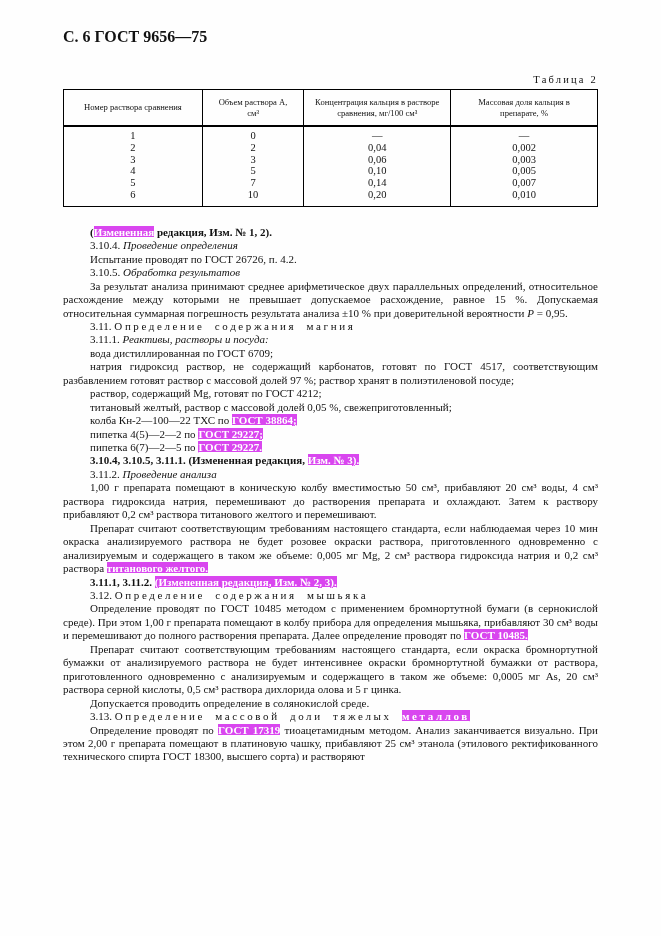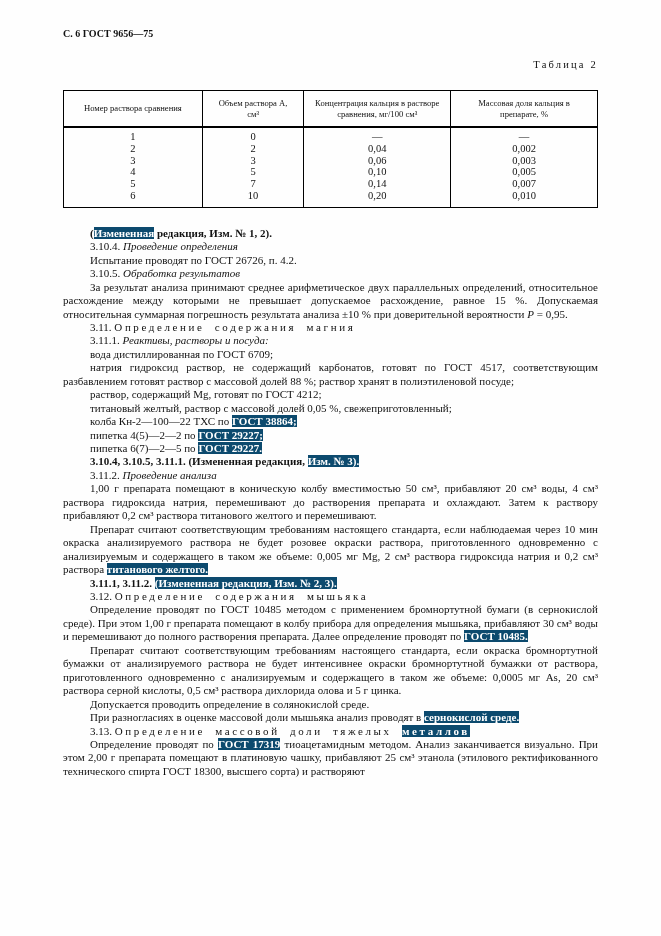--- a/index.html
+++ b/index.html
@@ -9,28 +9,28 @@
     width: 661px;
     height: 936px;
     background: #fefefe;
     padding: 28px 63px 0 63px;
     font-family: "Liberation Serif", "DejaVu Serif", serif;
     color: #121212;
     overflow: hidden;
   }
   .page-header {
     font-weight: 700;
-    font-size: 10px;
-    margin-bottom: 20px;
+    font-size: 16px;
+    margin-bottom: 28px;
   }
   .table-caption {
     text-align: right;
     font-size: 10.5px;
     letter-spacing: 2.2px;
-    margin-bottom: 20px;
+    margin-bottom: 4px;
   }
   table.data-table {
     width: 100%;
     border-collapse: collapse;
     table-layout: fixed;
     border: 1.5px solid #000;
   }
   table.data-table th {
     font-weight: 400;
     font-size: 8.6px;
@@ -53,21 +53,21 @@
   table.data-table tbody tr:last-child td { padding-bottom: 5px; }
   .body-text {
     margin-top: 19px;
     font-size: 11px;
     line-height: 13.45px;
     text-align: justify;
   }
   .para { margin: 0; text-indent: 27px; }
   .seg-b  { font-weight: 700; }
   .seg-i  { font-style: italic; }
-  .seg-inv { font-weight: 700; background: #0c4a6e; color: #ffffff; }
+  .seg-inv { font-weight: 700; background: #d946ef; color: #ffffff; text-decoration: underline; }
   .seg-sp { letter-spacing: 2.6px; word-spacing: 5px; }
 </style>
 </head>
 <body>
 
 <div class="page">
 
   <div class="page-header">
     <span>С. 6 ГОСТ 9656—75</span>
   </div>
@@ -133,33 +133,32 @@
 
   <div class="body-text" id="paragraphs">
       <p class="para"><span class="seg-b">(</span><span class="seg-inv">Измененная</span><span class="seg-b"> редакция, Изм. № 1, 2).</span></p>
       <p class="para"><span>3.10.4. </span><span class="seg-i">Проведение определения</span></p>
       <p class="para"><span>Испытание проводят по ГОСТ 26726, п. 4.2.</span></p>
       <p class="para"><span>3.10.5. </span><span class="seg-i">Обработка результатов</span></p>
       <p class="para"><span>За результат анализа принимают среднее арифметическое двух параллельных определений, относительное расхождение между которыми не превышает допускаемое расхождение, равное 15 %. Допускаемая относительная суммарная погрешность результата анализа ±10 % при доверительной вероятности </span><span class="seg-i">Р</span><span> = 0,95.</span></p>
       <p class="para"><span>3.11. </span><span class="seg-sp">Определение содержания магния</span></p>
       <p class="para"><span>3.11.1. </span><span class="seg-i">Реактивы, растворы и посуда:</span></p>
       <p class="para"><span>вода дистиллированная по ГОСТ 6709;</span></p>
-      <p class="para"><span>натрия гидроксид раствор, не содержащий карбонатов, готовят по ГОСТ 4517, соответствующим разбавлением готовят раствор с массовой долей 88 %; раствор хранят в полиэтиленовой посуде;</span></p>
+      <p class="para"><span>натрия гидроксид раствор, не содержащий карбонатов, готовят по ГОСТ 4517, соответствующим разбавлением готовят раствор с массовой долей 97 %; раствор хранят в полиэтиленовой посуде;</span></p>
       <p class="para"><span>раствор, содержащий Mg, готовят по ГОСТ 4212;</span></p>
       <p class="para"><span>титановый желтый, раствор с массовой долей 0,05 %, свежеприготовленный;</span></p>
       <p class="para"><span>колба Кн-2—100—22 ТХС по </span><span class="seg-inv">ГОСТ 38864;</span></p>
       <p class="para"><span>пипетка 4(5)—2—2 по </span><span class="seg-inv">ГОСТ 29227;</span></p>
       <p class="para"><span>пипетка 6(7)—2—5 по </span><span class="seg-inv">ГОСТ 29227.</span></p>
       <p class="para"><span class="seg-b">3.10.4, 3.10.5, 3.11.1. </span><span class="seg-b">(Измененная редакция, </span><span class="seg-inv">Изм. № 3).</span></p>
       <p class="para"><span>3.11.2. </span><span class="seg-i">Проведение анализа</span></p>
       <p class="para"><span>1,00 г препарата помещают в коническую колбу вместимостью 50 см³, прибавляют 20 см³ воды, 4 см³ раствора гидроксида натрия, перемешивают до растворения препарата и охлаждают. Затем к раствору прибавляют 0,2 см³ раствора титанового желтого и перемешивают.</span></p>
       <p class="para"><span>Препарат считают соответствующим требованиям настоящего стандарта, если наблюдаемая через 10 мин окраска анализируемого раствора не будет розовее окраски раствора, приготовленного одновременно с анализируемым и содержащего в таком же объеме: 0,005 мг Mg, 2 см³ раствора гидроксида натрия и 0,2 см³ раствора </span><span class="seg-inv">титанового желтого.</span></p>
       <p class="para"><span class="seg-b">3.11.1, 3.11.2. </span><span class="seg-inv">(Измененная редакция, Изм. № 2, 3).</span></p>
       <p class="para"><span>3.12. </span><span class="seg-sp">Определение содержания мышьяка</span></p>
       <p class="para"><span>Определение проводят по ГОСТ 10485 методом с применением бромнортутной бумаги (в сернокислой среде). При этом 1,00 г препарата помещают в колбу прибора для определения мышьяка, прибавляют 30 см³ воды и перемешивают до полного растворения препарата. Далее определение проводят по </span><span class="seg-inv">ГОСТ 10485.</span></p>
       <p class="para"><span>Препарат считают соответствующим требованиям настоящего стандарта, если окраска бромнортутной бумажки от анализируемого раствора не будет интенсивнее окраски бромнортутной бумажки от раствора, приготовленного одновременно с анализируемым и содержащего в таком же объеме: 0,0005 мг As, 20 см³ раствора серной кислоты, 0,5 см³ раствора дихлорида олова и 5 г цинка.</span></p>
       <p class="para"><span>Допускается проводить определение в солянокислой среде.</span></p>
-      <p class="para"><span>При разногласиях в оценке массовой доли мышьяка анализ проводят в </span><span class="seg-inv">сернокислой среде.</span></p>
       <p class="para"><span>3.13. </span><span class="seg-sp">Определение массовой доли тяжелых </span><span class="seg-sp seg-inv">металлов</span></p>
       <p class="para"><span>Определение проводят по </span><span class="seg-inv">ГОСТ 17319</span><span> тиоацетамидным методом. Анализ заканчивается визуально. При этом 2,00 г препарата помещают в платиновую чашку, прибавляют 25 см³ этанола (этилового ректификованного технического спирта ГОСТ 18300, высшего сорта) и растворяют</span></p>
     </div>
 
 </div>
 
 </body></html>

